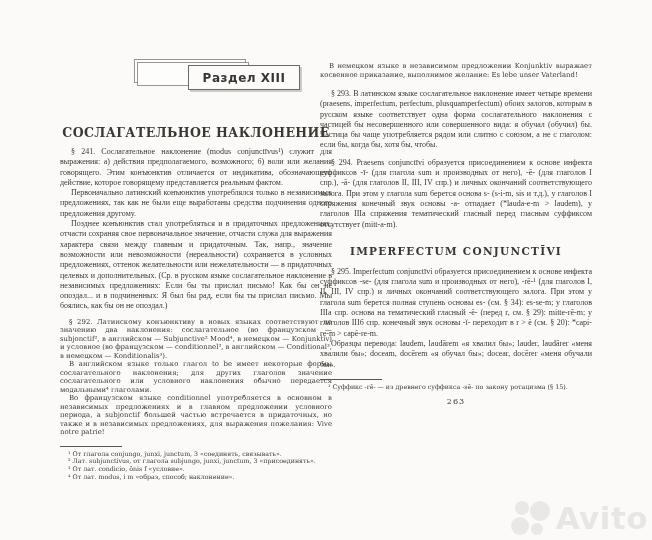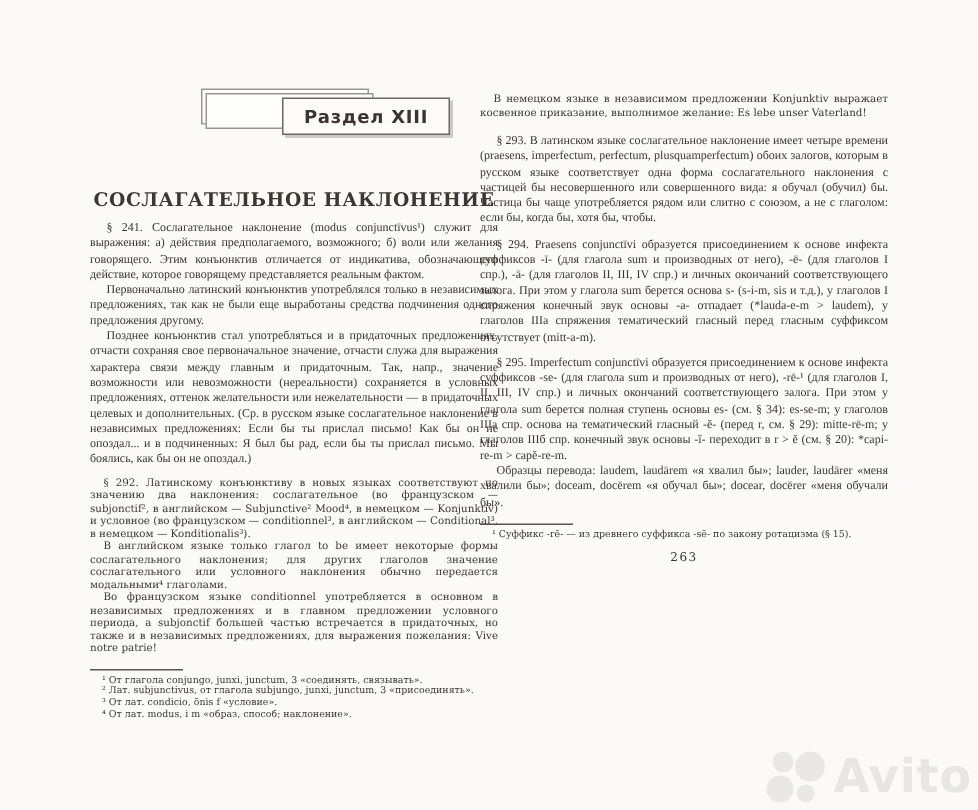--- a/index.html
+++ b/index.html
@@ -173,20 +173,21 @@
 
   <div class="body-text rp-main">
     <p>§ 293. В латинском языке сослагательное наклонение имеет четыре времени (praesens, imperfectum, perfectum, plusquamperfectum) обоих залогов, которым в русском языке соответствует одна форма сослагательного наклонения с частицей бы несовершенного или совершенного вида: я обучал (обучил) бы. Частица бы чаще употребляется рядом или слитно с союзом, а не с глаголом: если бы, когда бы, хотя бы, чтобы.</p>
   </div>
 
 
   <div class="body-text">
     <p>§ 294. Praesens conjunctīvi образуется присоединением к основе инфекта суффиксов -ī- (для глагола sum и производных от него), -ē- (для глаголов I спр.), -ā- (для глаголов II, III, IV спр.) и личных окончаний соответствующего залога. При этом у глагола sum берется основа s- (s-i-m, sis и т.д.), у глаголов I спряжения конечный звук основы -a- отпадает (*lauda-e-m &gt; laudem), у глаголов IIIа спряжения тематический гласный перед гласным суффиксом отсутствует (mitt-a-m).</p>
   </div>
 
+  <div class="latin-heading">IMPERFECTUM CONJUNCTĪVI</div>
 
   <div class="body-text">
     <p>§ 295. Imperfectum conjunctīvi образуется присоединением к основе инфекта суффиксов -se- (для глагола sum и производных от него), -rē-¹ (для глаголов I, II, III, IV спр.) и личных окончаний соответствующего залога. При этом у глагола sum берется полная ступень основы es- (см. § 34): es-se-m; у глаголов IIIа спр. основа на тематический гласный -ĕ- (перед r, см. § 29): mitte-rē-m; у глаголов IIIб спр. конечный звук основы -ĭ- переходит в r &gt; ĕ (см. § 20): *capi-re-m &gt; capĕ-re-m.</p>
     <p>Образцы перевода: laudem, laudārem «я хвалил бы»; lauder, laudārer «меня хвалили бы»; doceam, docērem «я обучал бы»; docear, docērer «меня обучали бы».</p>
   </div>
 
   <div class="footnote-rule"></div>
   <div class="footnotes">
     <p>¹ Суффикс -rē- — из древнего суффикса -sē- по закону ротацизма (§ 15).</p>
   </div>

